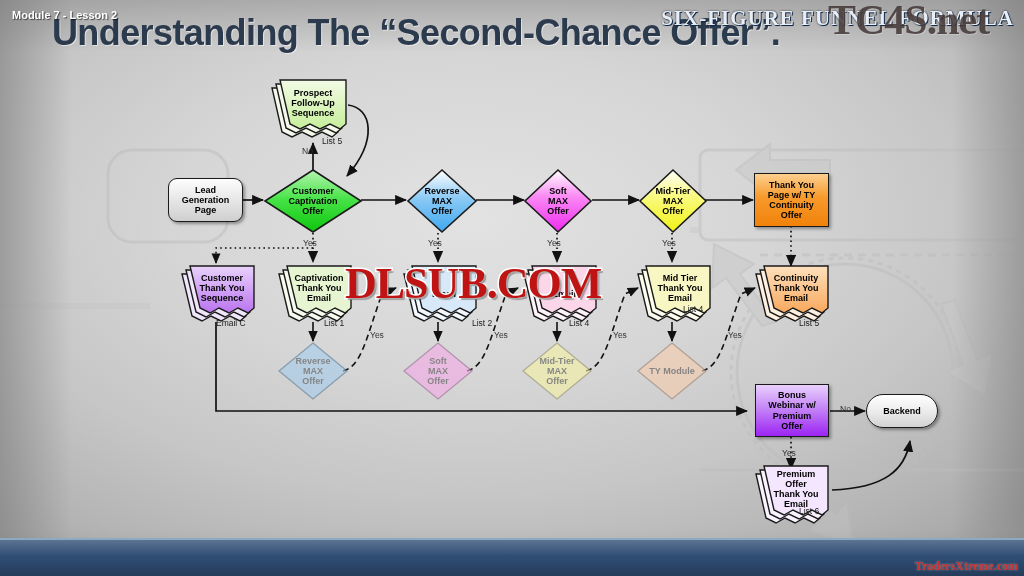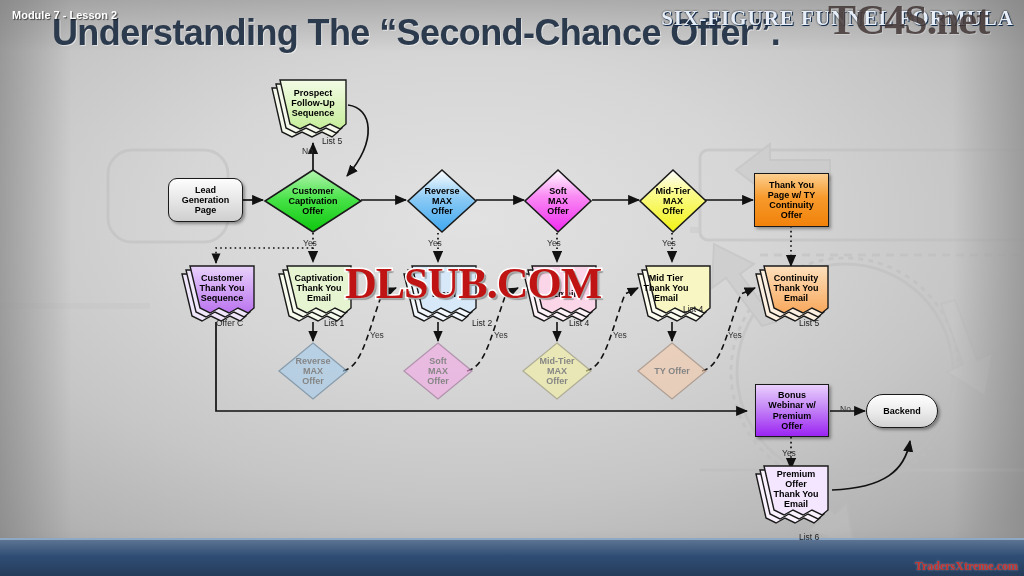--- a/index.html
+++ b/index.html
@@ -311,21 +311,21 @@
       </linearGradient>
         </defs>
       <g stroke="#1a1a1a" stroke-width="1.4">
         <path d="M0 4 h64 v42 l-6 5 -10 -5 -9 5 -10 -5 -9 5 -10 -5 z" fill="#f0e6fb" transform="translate(0,0)"></path>
         <path d="M0 4 h64 v42 l-6 5 -10 -5 -9 5 -10 -5 -9 5 -10 -5 z" fill="#f0e6fb" transform="translate(4,-4)"></path>
         <path d="M0 4 h64 v42 l-6 5 -10 -5 -9 5 -10 -5 -9 5 -10 -5 z" fill="url(#gPurp)" transform="translate(8,-8)"></path>
       </g>
     </svg>
     <div class="lbl" style="left:8px; top:-6px; width:64px; height:48px;">Customer<br>Thank You<br>Sequence</div>
   </div>
-  <div class="listtag" style="left:216px; top:318px;">Offer C</div>
+  <div class="listtag" style="left:216px; top:318px;">Email C</div>
 
   <div class="node docstack" style="left:279px; top:270px; width:76px; height:54px;">
     <svg width="88" height="66">
       <g stroke="#1a1a1a" stroke-width="1.4">
         <path d="M0 4 h64 v42 l-6 5 -10 -5 -9 5 -10 -5 -9 5 -10 -5 z" fill="#f7fbee" transform="translate(0,0)"></path>
         <path d="M0 4 h64 v42 l-6 5 -10 -5 -9 5 -10 -5 -9 5 -10 -5 z" fill="#f7fbee" transform="translate(4,-4)"></path>
         <path d="M0 4 h64 v42 l-6 5 -10 -5 -9 5 -10 -5 -9 5 -10 -5 z" fill="#e6f4d2" transform="translate(8,-8)"></path>
       </g>
     </svg>
     <div class="lbl" style="left:8px; top:-6px; width:64px; height:48px;">Captivation<br>Thank You<br>Email</div>
@@ -357,21 +357,21 @@
   <div class="listtag" style="left:569px; top:318px;">List 4</div>
 
   <div class="node docstack" style="left:638px; top:270px; width:76px; height:54px;">
     <svg width="88" height="66">
       <g stroke="#1a1a1a" stroke-width="1.4">
         <path d="M0 4 h64 v42 l-6 5 -10 -5 -9 5 -10 -5 -9 5 -10 -5 z" fill="#fdfdef" transform="translate(0,0)"></path>
         <path d="M0 4 h64 v42 l-6 5 -10 -5 -9 5 -10 -5 -9 5 -10 -5 z" fill="#fdfdef" transform="translate(4,-4)"></path>
         <path d="M0 4 h64 v42 l-6 5 -10 -5 -9 5 -10 -5 -9 5 -10 -5 z" fill="#f8f6c2" transform="translate(8,-8)"></path>
       </g>
     </svg>
-    <div class="lbl" style="left:0; top:-6px; width:56px; height:48px;">Mid Tier<br>Thank You<br>Email</div>
+    <div class="lbl" style="left:14px; top:-6px; width:56px; height:48px;">Mid Tier<br>Thank You<br>Email</div>
   </div>
   <div class="listtag" style="left:683px; top:304px;text-align:right;">List 4</div>
 
   <div class="node docstack" style="left:756px; top:270px; width:76px; height:54px;">
     <svg width="88" height="66">
       <defs>
           <linearGradient id="gOr2" x1="0" y1="0" x2="0" y2="1">
         <stop offset="0" stop-color="#fde0bd"></stop>
             <stop offset="100%" stop-color="#f8a85c"></stop>
       </linearGradient>
@@ -404,21 +404,21 @@
     <svg width="70" height="58">
       <polygon points="35,1 69,29 35,57 1,29" fill="#f4f2a2" stroke="#989570" stroke-width="1.3"></polygon>
     </svg>
     <div class="lbl">Mid-Tier<br>MAX<br>Offer</div>
   </div>
 
   <div class="node diamond faded" style="left:637px; top:342px; width:70px; height:58px;">
     <svg width="70" height="58">
       <polygon points="35,1 69,29 35,57 1,29" fill="#f6cdae" stroke="#9c8270" stroke-width="1.3"></polygon>
     </svg>
-    <div class="lbl">TY Offer</div>
+    <div class="lbl">TY Module</div>
   </div>
 
   <div class="node srect" style="left:755px; top:384px; width:74px; height:53px;
               background:linear-gradient(to bottom,#e9cffd,#c78cf7 42%,#9b24f2);">
     <div class="lbl">Bonus<br>Webinar w/<br>Premium<br>Offer</div>
   </div>
 
   <div class="node rrect" style="left:866px; top:394px; width:72px; height:34px; border-radius:17px;
               background:linear-gradient(to bottom,#ffffff,#eaeaea 55%,#d2d2d2);">
     <div class="lbl">Backend</div>
@@ -427,21 +427,21 @@
   <div class="node docstack" style="left:756px; top:470px; width:76px; height:56px;">
     <svg width="88" height="68">
       <g stroke="#1a1a1a" stroke-width="1.4">
         <path d="M0 4 h64 v44 l-6 5 -10 -5 -9 5 -10 -5 -9 5 -10 -5 z" fill="#f9f2fe" transform="translate(0,0)"></path>
         <path d="M0 4 h64 v44 l-6 5 -10 -5 -9 5 -10 -5 -9 5 -10 -5 z" fill="#f9f2fe" transform="translate(4,-4)"></path>
         <path d="M0 4 h64 v44 l-6 5 -10 -5 -9 5 -10 -5 -9 5 -10 -5 z" fill="#f3e6fe" transform="translate(8,-8)"></path>
       </g>
     </svg>
     <div class="lbl" style="left:8px; top:-6px; width:64px; height:50px;">Premium<br>Offer<br>Thank You<br>Email</div>
   </div>
-  <div class="listtag" style="left:799px; top:532px;">List 6</div>
+  <div class="listtag" style="left:799px; top:506px;">List 6</div>
 
   <div class="edgelbl" style="left:302px; top:146px;">No</div>
   <div class="edgelbl" style="left:303px; top:238px;">Yes</div>
   <div class="edgelbl" style="left:428px; top:238px;">Yes</div>
   <div class="edgelbl" style="left:547px; top:238px;">Yes</div>
   <div class="edgelbl" style="left:662px; top:238px;">Yes</div>
 
   <div class="edgelbl" style="left:370px; top:330px;">Yes</div>
   <div class="edgelbl" style="left:494px; top:330px;">Yes</div>
   <div class="edgelbl" style="left:613px; top:330px;">Yes</div>

